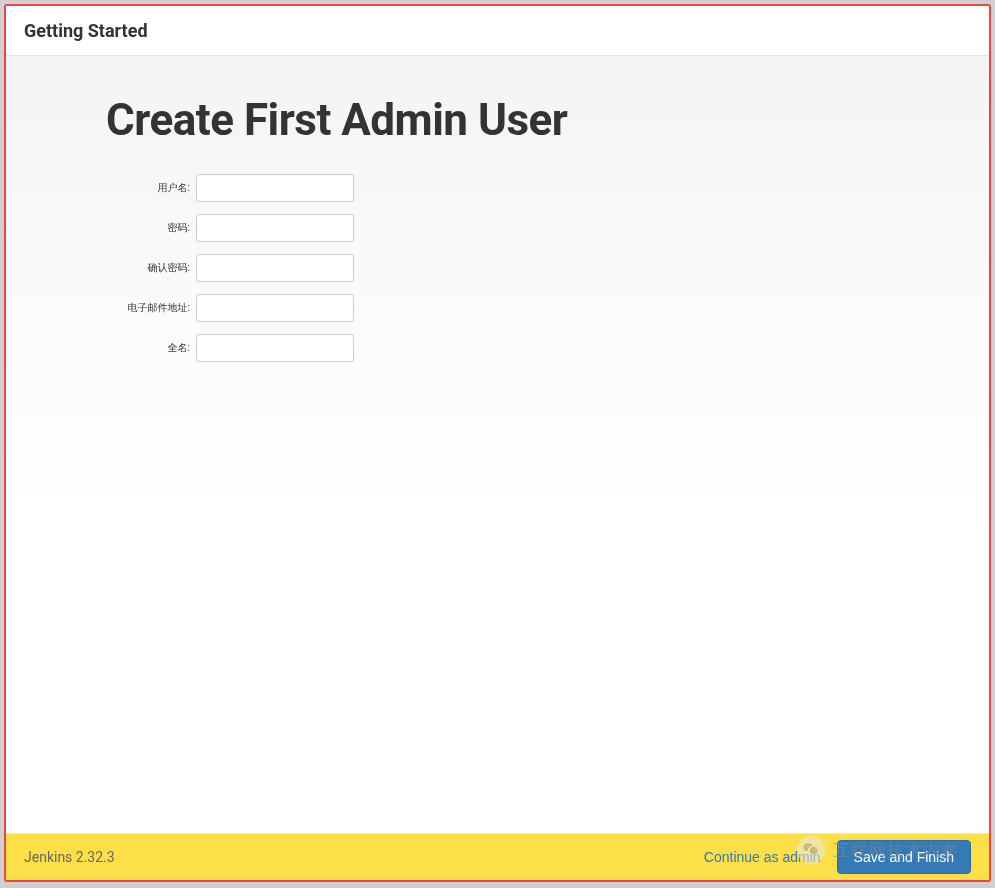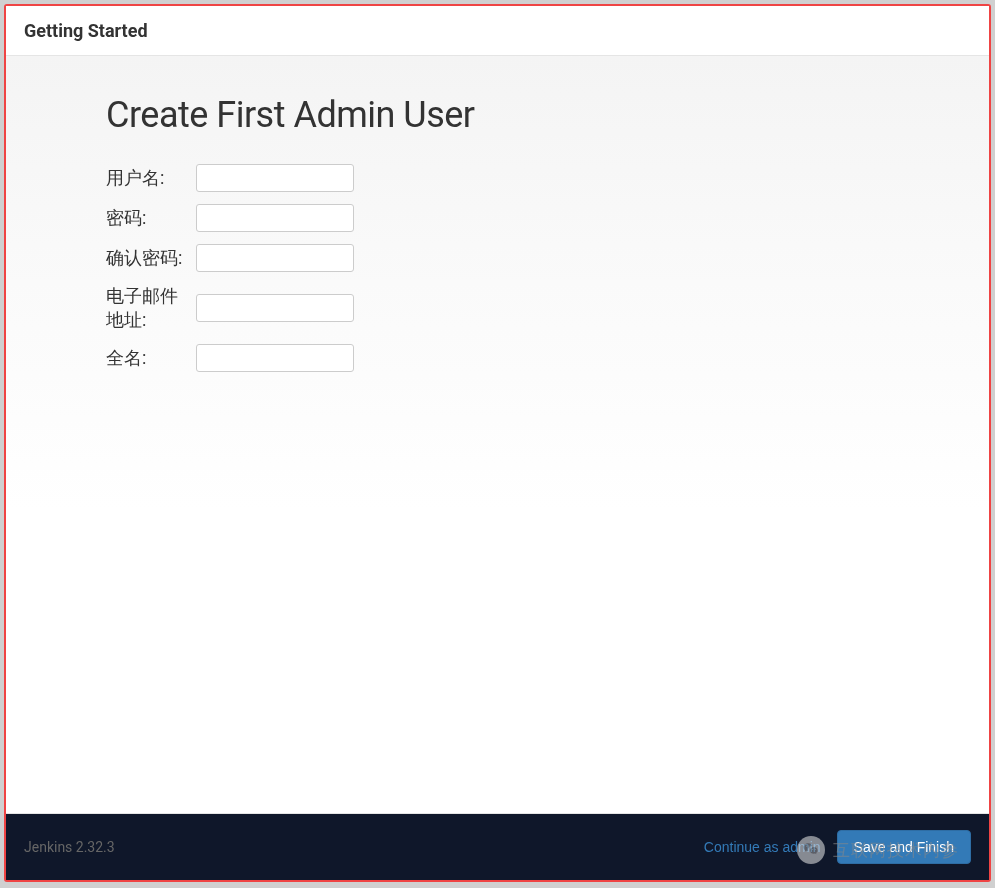--- a/index.html
+++ b/index.html
@@ -35,52 +35,52 @@
       color: #333;
     }
     .modal-body {
       flex: 1;
       background: #f9f9f9;
       background: linear-gradient(180deg, #f4f4f4 0%, #fafafa 30%, #ffffff 60%);
       padding: 38px 100px 0 100px;
       overflow: auto;
     }
     .page-title {
-      font-size: 36px;
-      font-weight: 400;
+      font-size: 44px;
+      font-weight: 700;
       color: #333;
       margin-bottom: 28px;
       letter-spacing: -0.5px;
     }
     .form-row {
       display: flex;
       align-items: center;
       margin-bottom: 12px;
     }
     .form-label {
       width: 90px;
-      font-size: 18px;
+      font-size: 10px;
       color: #333;
-      text-align: left;
+      text-align: right;
       padding-right: 6px;
       flex-shrink: 0;
     }
     .form-input {
       width: 158px;
       height: 28px;
       border: 1px solid #ccc;
       border-radius: 3px;
       padding: 3px 6px;
       font-size: 14px;
       background: #fff;
     }
     .modal-footer {
       border-top: 1px solid #e5e5e5;
-      background: #0f172a;
-      padding: 16px 18px;
+      background: #fde047;
+      padding: 6px 18px;
       display: flex;
       align-items: center;
       justify-content: space-between;
     }
     .version-text {
       font-size: 14px;
       color: #666;
     }
     .footer-actions {
       display: flex;

